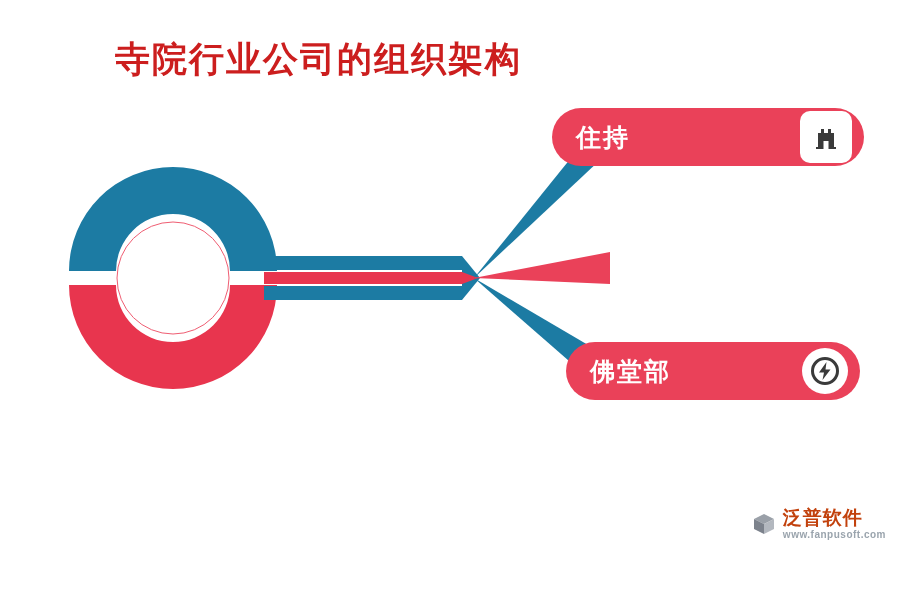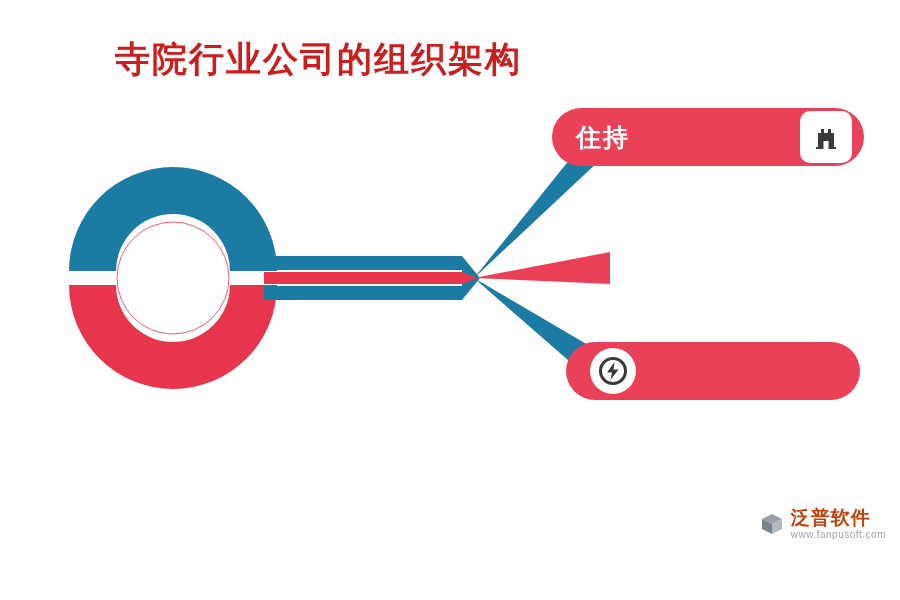--- a/index.html
+++ b/index.html
@@ -89,20 +89,21 @@
     font-size: 19px;
     font-weight: 700;
     color: #c2410c;
     letter-spacing: 1px;
   }
   #brand-url {
     font-family: "Liberation Sans", "DejaVu Sans", sans-serif;
     font-size: 10px;
     color: #9aa4ad;
     letter-spacing: 0.5px;
+    font-weight: bold;
   }
 </style>
 </head>
 <body>
 
 <div id="stage">
 
   <h1 id="title">寺院行业公司的组织架构</h1>
 
   <svg id="diagram-svg" width="900" height="600" viewBox="0 0 900 600">
@@ -130,20 +131,21 @@
     <span class="badge badge-square">
       <svg width="40" height="40" viewBox="0 0 40 40" aria-hidden="true">
         <path d="M10 32 L10 30 L12 30 L12 16 L15 16 L15 12 L18 12 L18 16 L22 16 L22 12 L25 12 L25 16 L28 16 L28 30 L30 30 L30 32 Z" fill="#3a3a3a"></path>
         <rect x="17.5" y="24" width="5" height="8" fill="#ffffff"></rect>
       </svg>
     </span>
   </div>
 
 
   <div class="pill pill-3">
+    <span class="pill-label">佛堂部</span>
     <span class="badge badge-circle">
       <svg width="40" height="40" viewBox="0 0 40 40" aria-hidden="true">
         <circle cx="20" cy="20" r="12.5" fill="none" stroke="#3a3a3a" stroke-width="3"></circle>
         <polygon points="21.5,11 14,21.5 19,21.5 17.5,29 25.5,18.5 20.5,18.5" fill="#3a3a3a"></polygon>
       </svg>
     </span>
   </div>
 
   <div id="footer">
     <span style="display:flex;">

